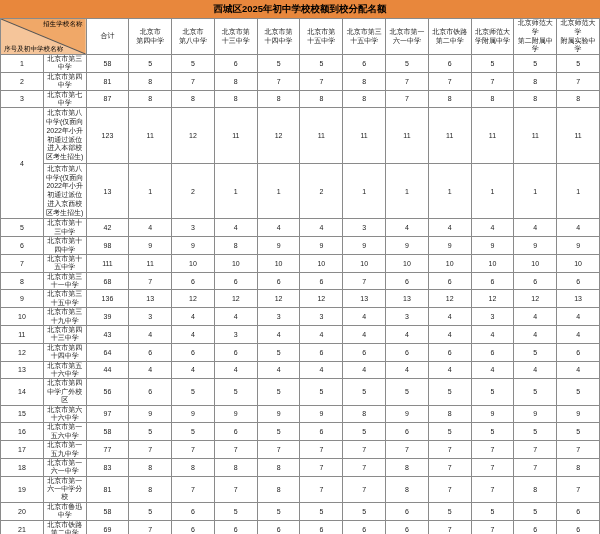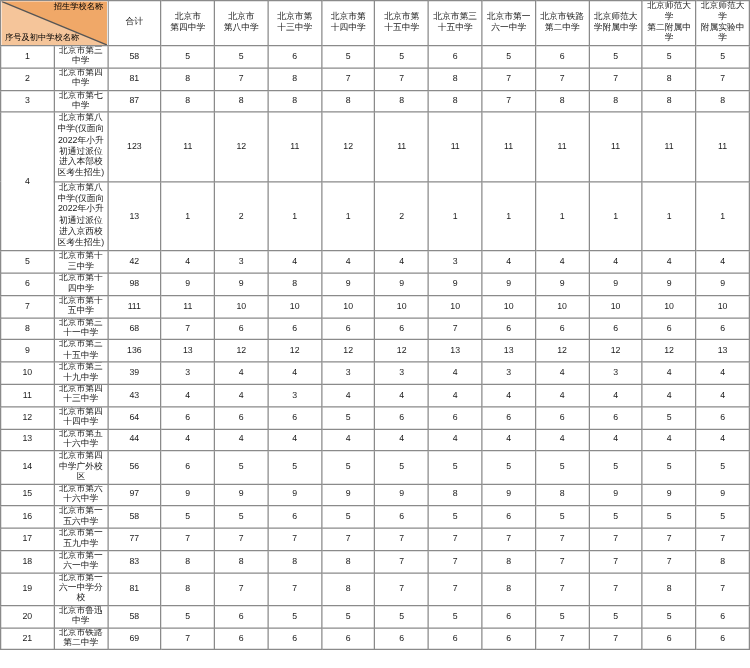--- a/index.html
+++ b/index.html
@@ -80,20 +80,23 @@
   }
   td.num { font-size: 7px; color:#2a2a2a; }
 
   .zebra { background: #FAFAFA; }
 </style>
 </head>
 <body>
 
 <div id="root">
 
+  <div class="title-bar">
+    <span class="title-text">西城区2025年初中学校校额到校分配名额</span>
+  </div>
 
   <table class="grid">
     <thead>
       <tr>
         <th class="corner" colspan="2">
           <svg viewBox="0 0 185 25" preserveAspectRatio="none">
             <rect x="0" y="0" width="185" height="25" fill="#F5C59A"></rect>
             <polygon points="0,0 185,0 185,25" fill="#F0A868"></polygon>
             <line x1="0" y1="0" x2="185" y2="25" stroke="#555" stroke-width="0.8"></line>
           </svg>

